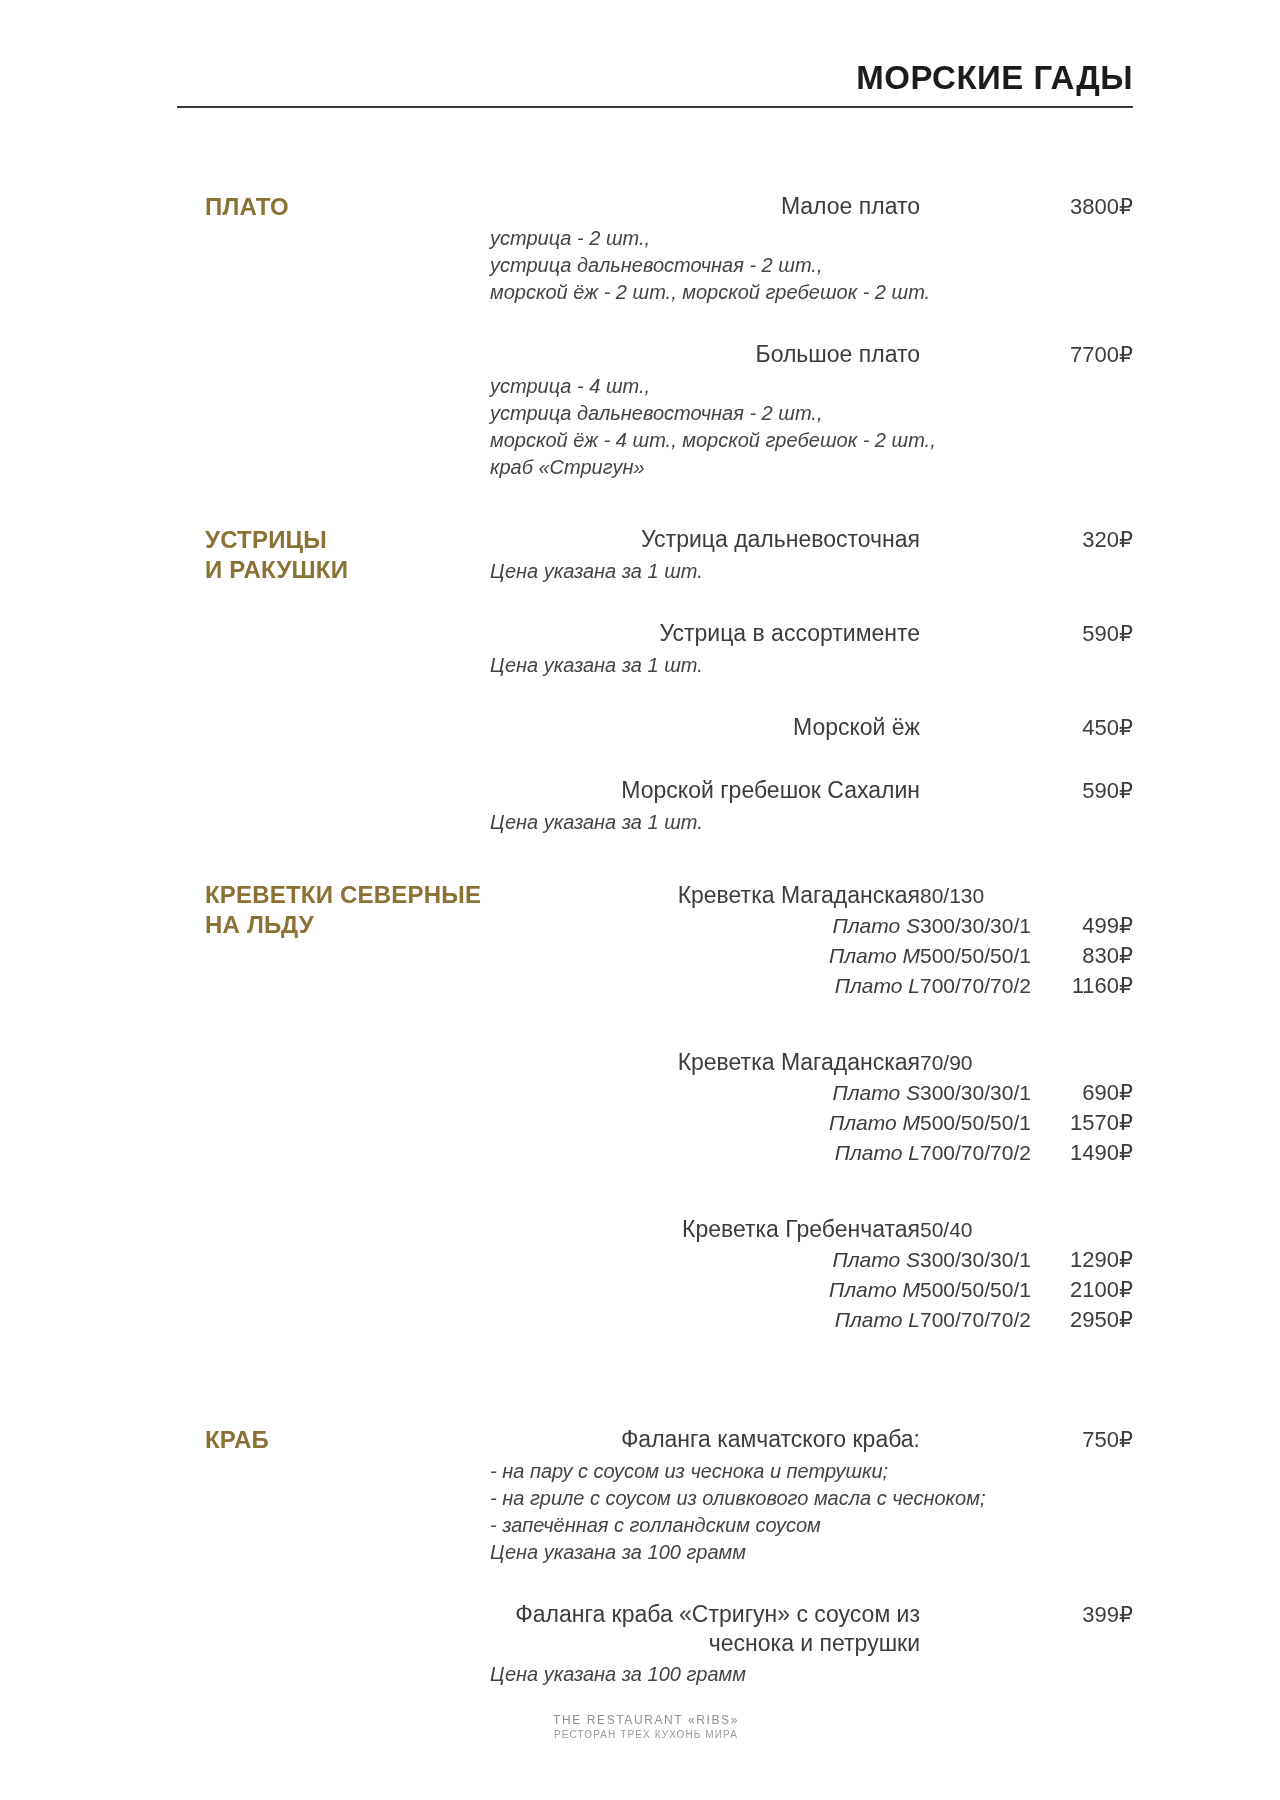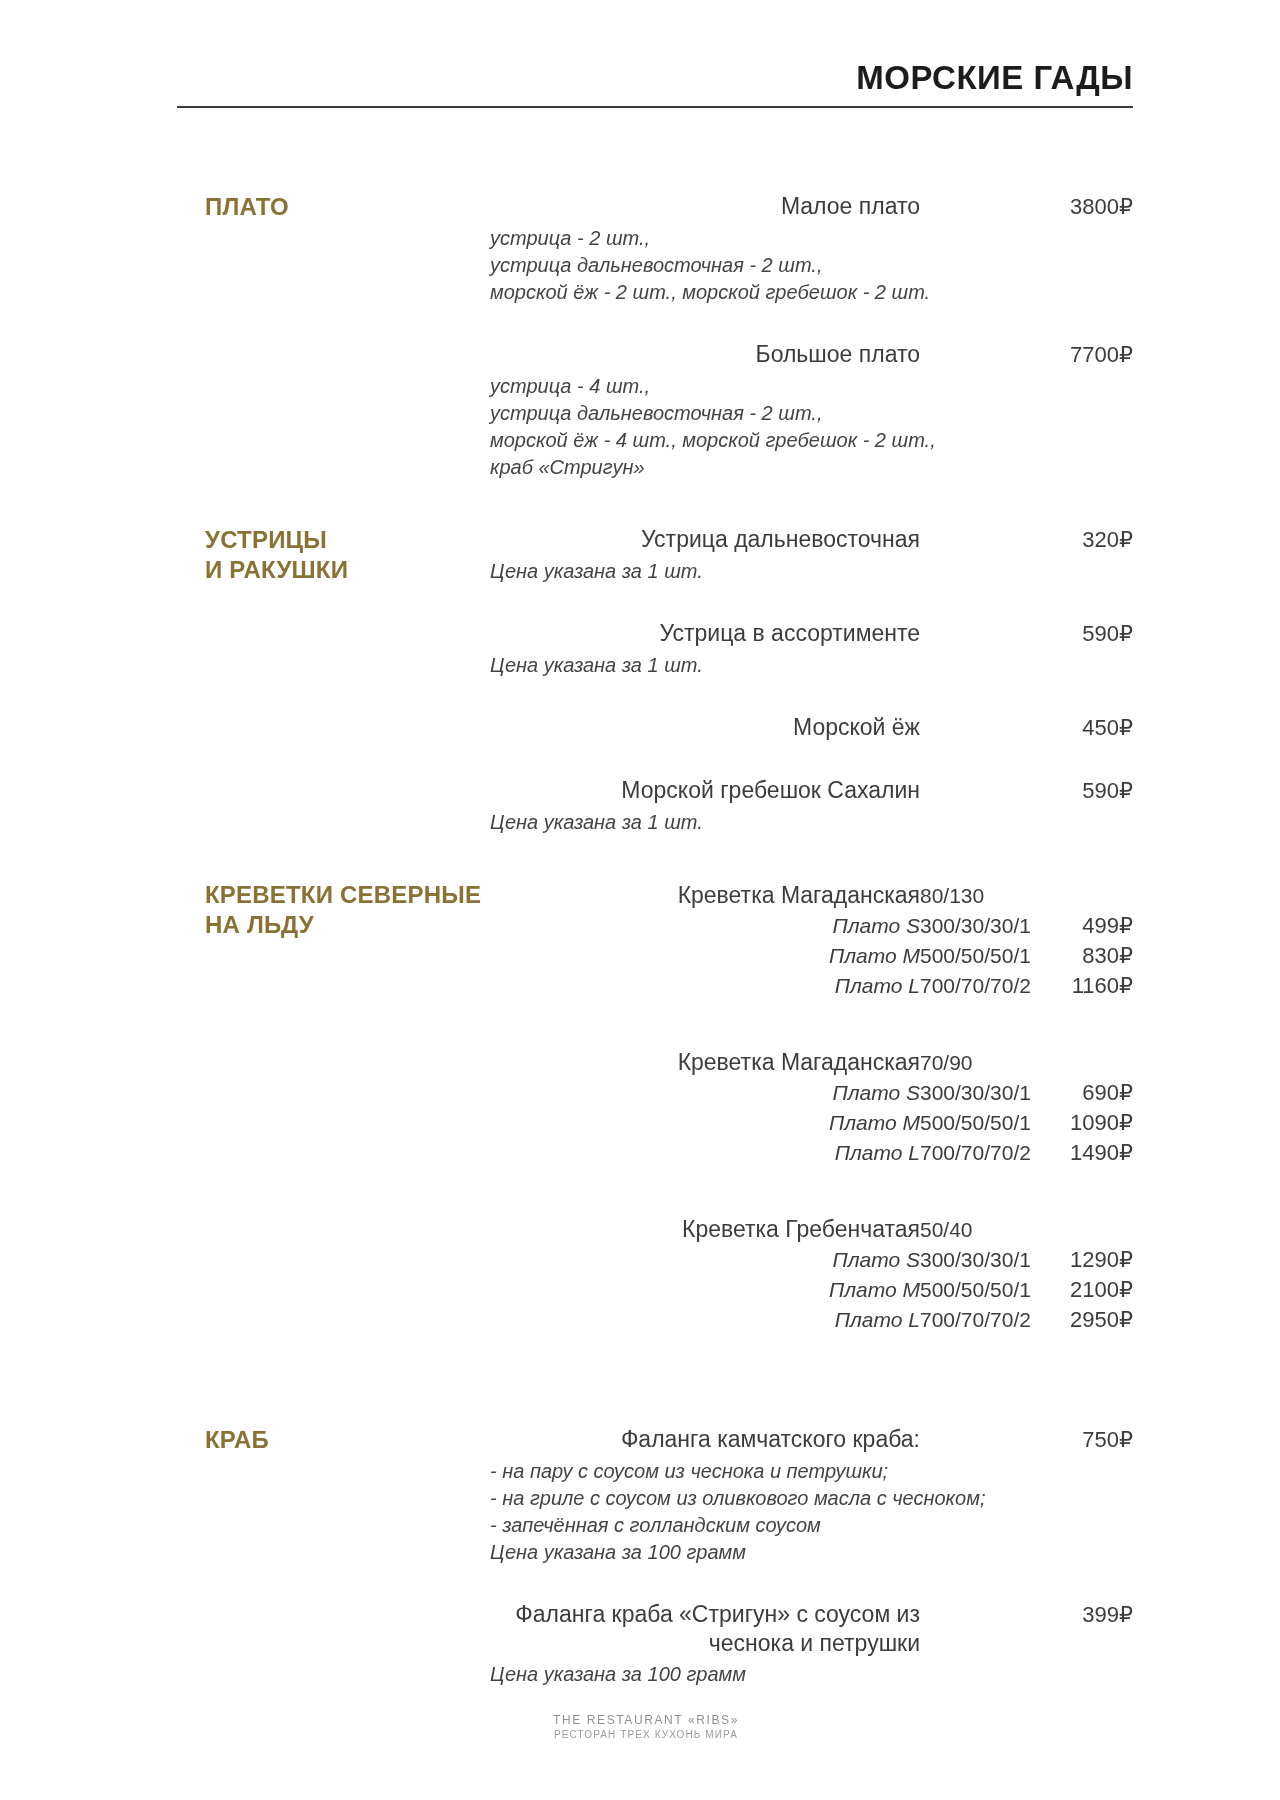--- a/index.html
+++ b/index.html
@@ -231,21 +231,21 @@
             <div class="p"></div>
           </div>
           <div class="row vrow">
             <div class="name">Плато S</div>
             <div class="w">300/30/30/1</div>
             <div class="p">690₽</div>
           </div>
           <div class="row vrow">
             <div class="name">Плато M</div>
             <div class="w">500/50/50/1</div>
-            <div class="p">1090₽</div>
+            <div class="p">1570₽</div>
           </div>
           <div class="row vrow">
             <div class="name">Плато L</div>
             <div class="w">700/70/70/2</div>
             <div class="p">1490₽</div>
           </div>
         </div>
 
         <div class="item group">
           <div class="row hrow">

